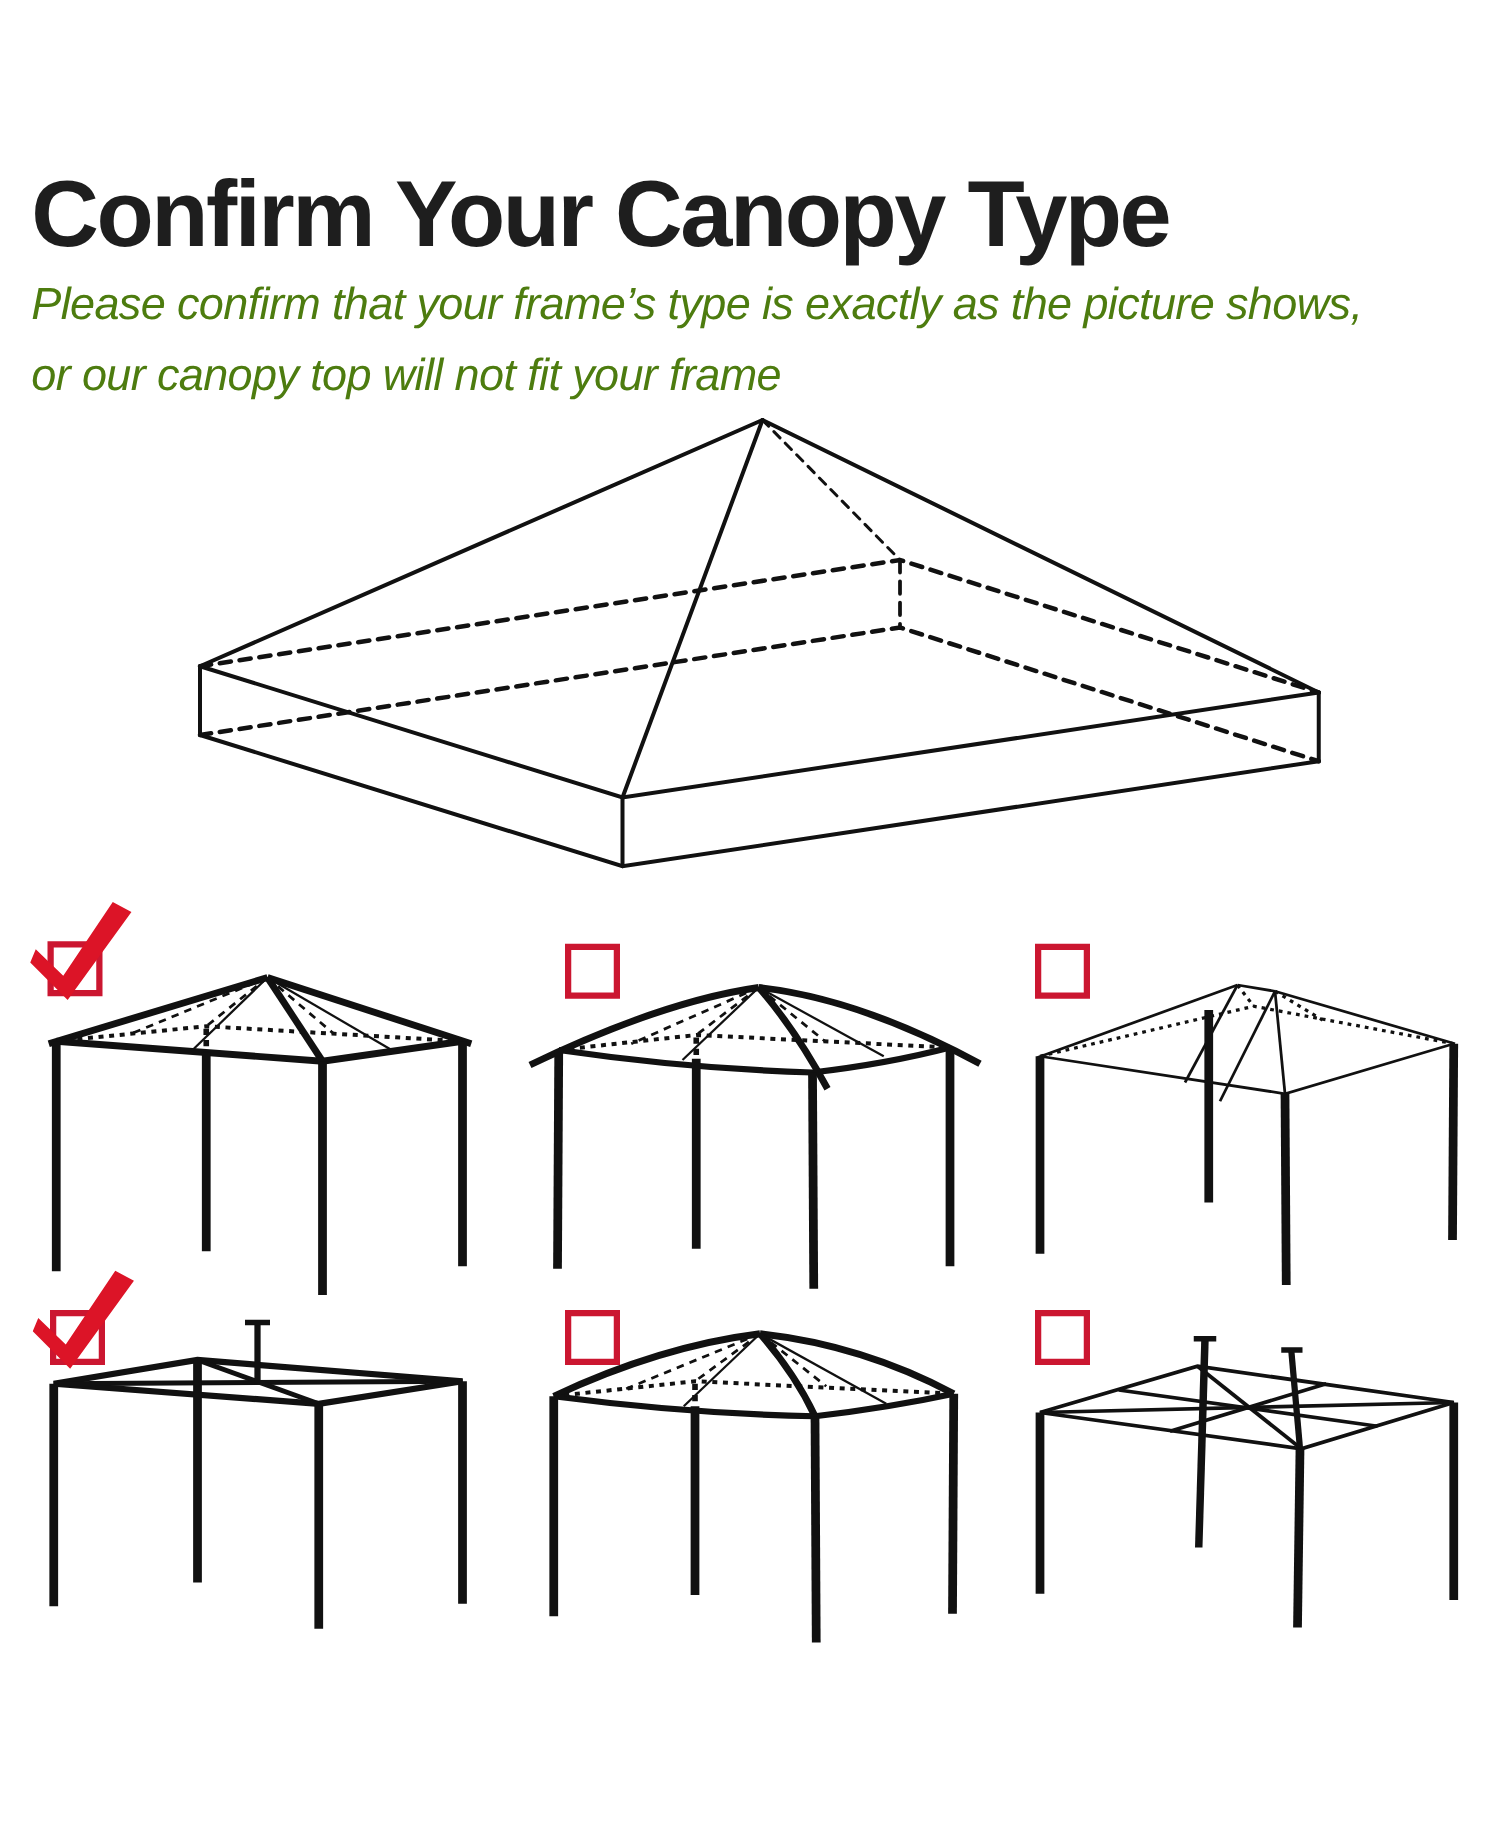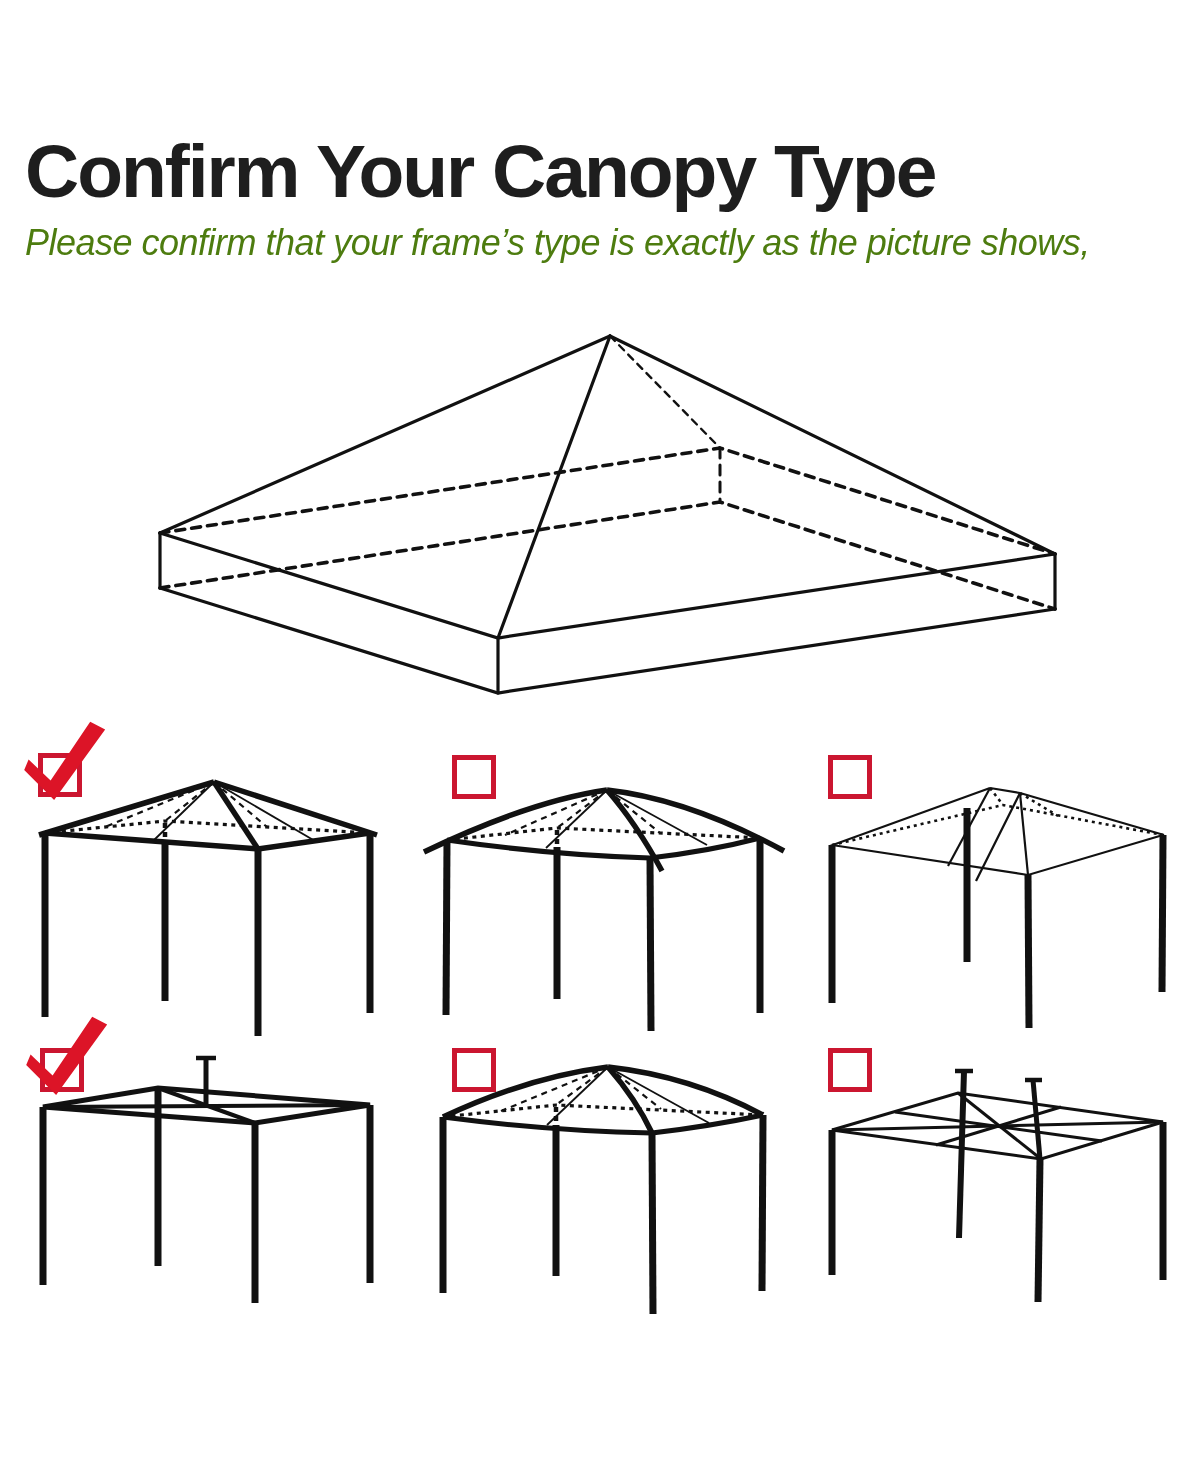--- a/index.html
+++ b/index.html
@@ -31,20 +31,21 @@
 </style>
 </head>
 <body>
 
 <div class="page">
 
   <h1 class="title">Confirm Your Canopy Type</h1>
 
   <div class="subtitle">
     <div>Please confirm that your frame’s type is exactly as the picture shows,</div>
+    <div>or our canopy top will not fit your frame</div>
   </div>
 
   <svg class="big-drawing" viewBox="0 0 1000 420" fill="none" stroke="currentColor" stroke-linecap="round">
 
     <g stroke-width="3.2">
       <path d="M510,18 L60,215"></path>
       <path d="M510,18 L955,236"></path>
       <path d="M510,18 L398,320"></path>
       <path d="M60,215 L398,320 L955,236"></path>
       <path d="M60,215 L60,270"></path>

